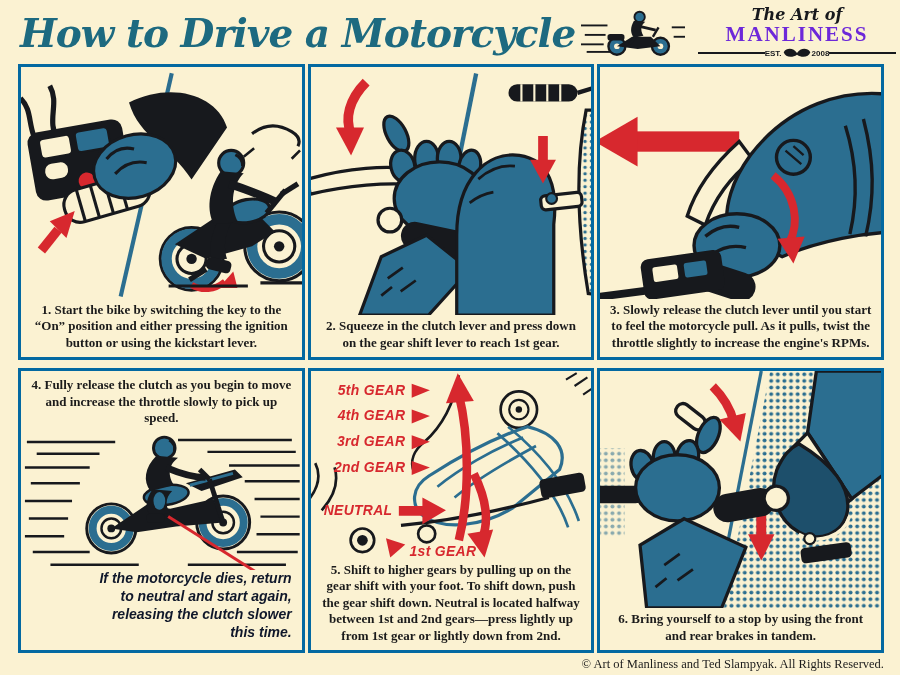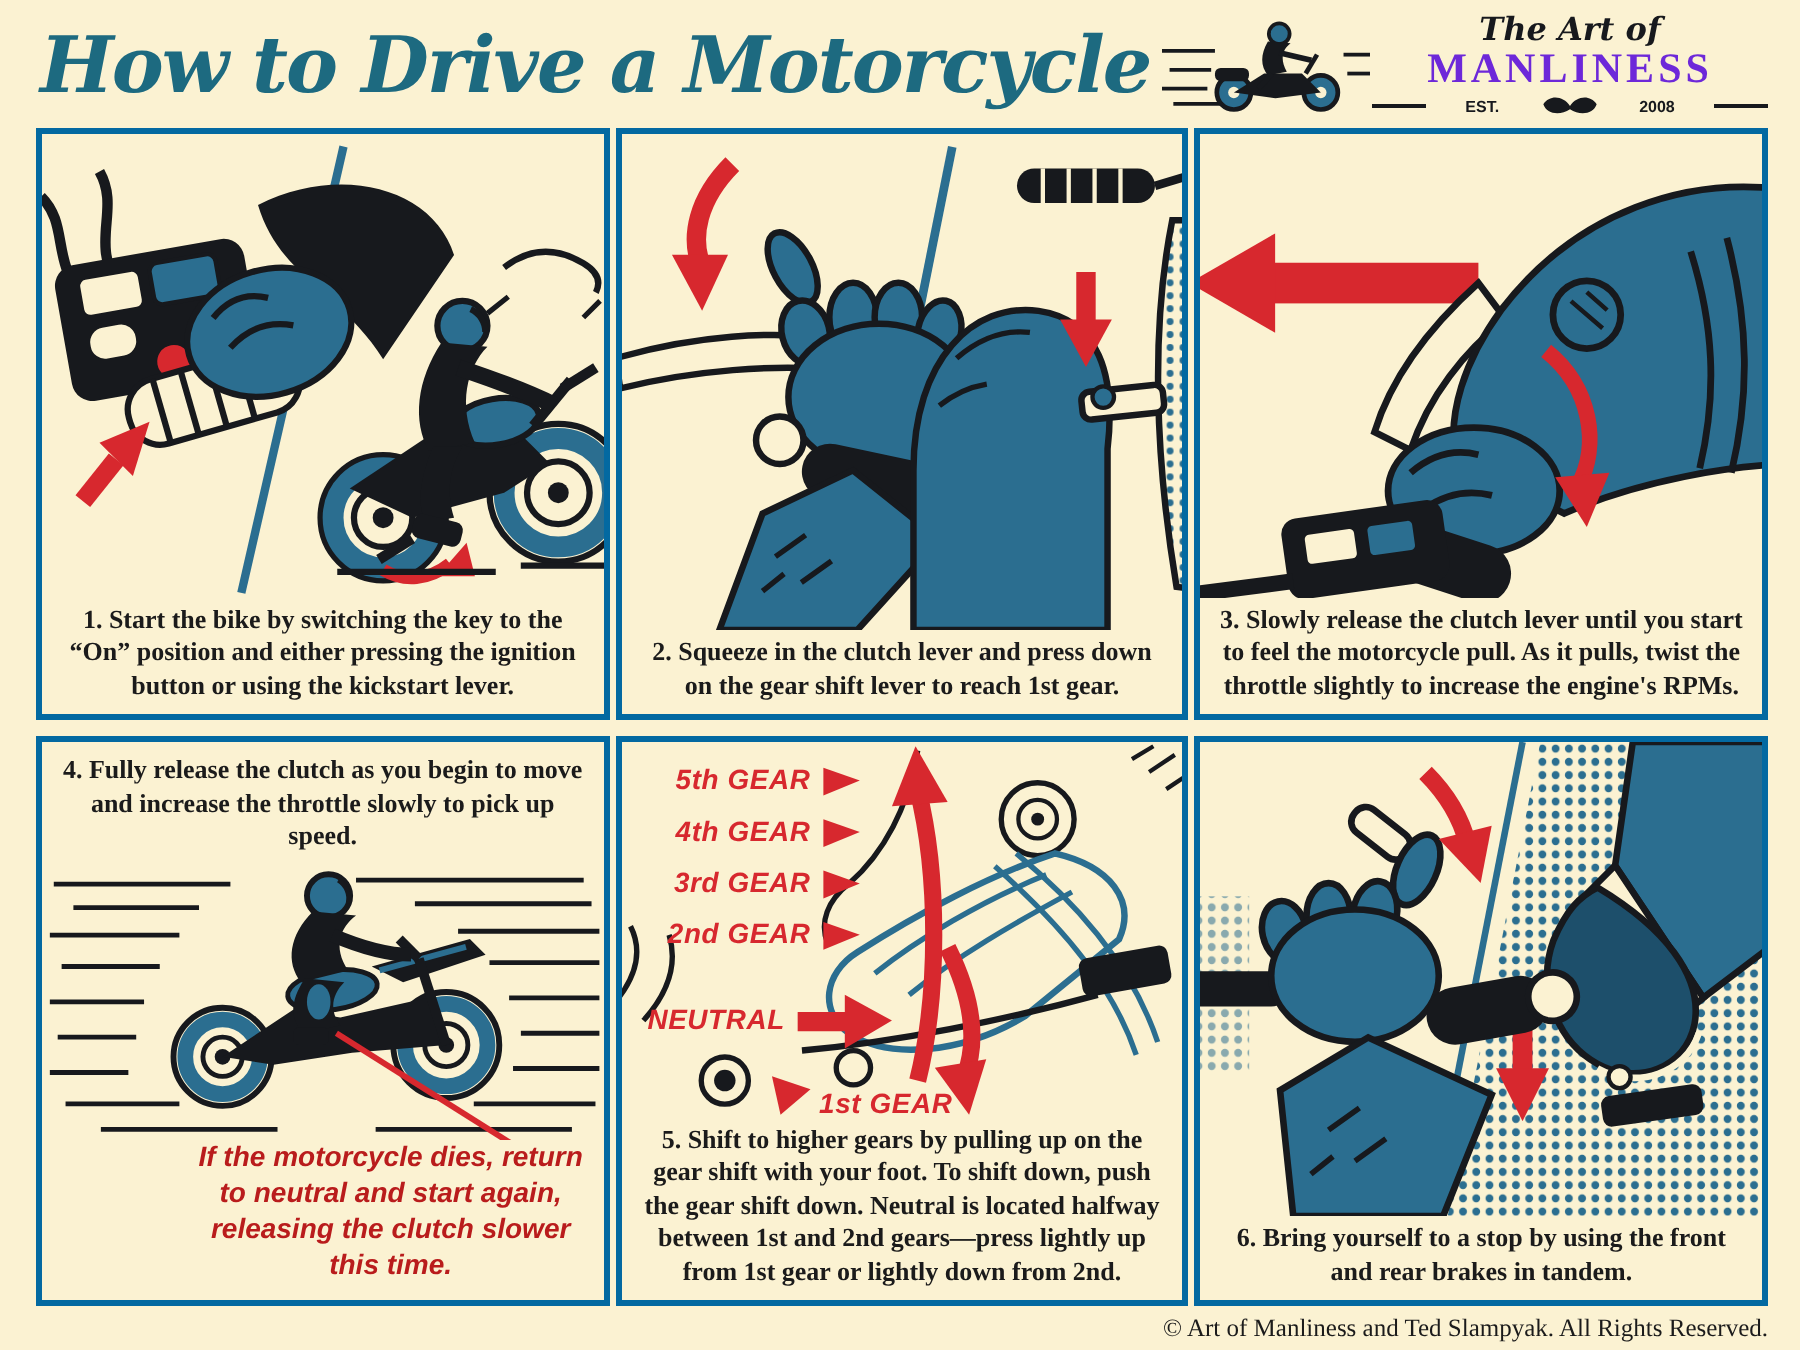--- a/index.html
+++ b/index.html
@@ -4,38 +4,38 @@
 <style>
   html,body{margin:0;padding:0;}
   body{
     width:900px;height:675px;position:relative;overflow:hidden;
     background:#fbf2d2;
     font-family:"Liberation Serif",serif;
   }
   
   .header{
     position:absolute;left:0;top:0;width:900px;height:62px;
-    display:flex;align-items:center;padding:4px 16px 0 20px;box-sizing:border-box;
+    display:flex;align-items:center;padding:4px 4px 0 20px;box-sizing:border-box;
   }
   .title{
     font-family:"DejaVu Serif",serif;font-style:italic;font-weight:bold;
     font-size:39px;line-height:1;color:#1d6a80;letter-spacing:-1px;white-space:nowrap;
     margin:0;
   }
   .header-bike{width:104px;height:50px;margin-left:6px;flex:none;}
   .logo{margin-left:auto;width:198px;flex:none;text-align:center;}
   .logo-tagline{
     font-family:"DejaVu Serif",serif;font-style:italic;font-weight:bold;
     font-size:16px;color:#17191d;line-height:1;
   }
   .logo-name{
     font-family:Liberation Serif, serif;font-weight:bold;font-size:21px;
     letter-spacing:2px;color:#6d28d9;line-height:1.05;
   }
-  .logo-est-row{display:flex;align-items:center;gap:20px;margin-top:2px;}
+  .logo-est-row{display:flex;align-items:center;gap:0;margin-top:2px;}
   .logo-rule{flex:1;height:2px;background:#17191d;}
   .logo-est,.logo-year{
     font-family:"Liberation Sans",sans-serif;font-weight:bold;font-size:8px;color:#17191d;
   }
   .mustache{width:30px;height:12px;}
   
   .panels{
     position:absolute;left:18px;right:16px;top:64px;bottom:22px;
     display:grid;grid-template-columns:1fr 1fr 1fr;grid-template-rows:296px 1fr;
     column-gap:3px;row-gap:8px;
@@ -46,21 +46,21 @@
   }
   .ill{flex:1 1 auto;min-height:0;position:relative;}
   .ill svg{display:block;width:100%;height:100%;}
   .caption{
     flex:0 0 auto;text-align:center;font-weight:bold;font-size:13px;line-height:1.27;
     color:#1b1b1b;padding:3px 7px 6px;
   }
   .caption-top{padding:6px 8px 2px;}
   .note{
     flex:0 0 auto;font-family:"Liberation Sans",sans-serif;font-style:italic;font-weight:bold;
-    font-size:14px;line-height:1.28;color:#b91c1c;text-align:center;
+    font-size:14px;line-height:1.28;color:#0f172a;text-align:right;
     padding:0 10px 8px 78px;
   }
   .gear-label{
     font-family:"Liberation Sans",sans-serif;font-weight:bold;font-style:italic;
     font-size:13px;fill:#d7282e;letter-spacing:.3px;
   }
   
   .footer{
     position:absolute;right:16px;bottom:3px;font-size:12.5px;color:#1b1b1b;
     font-family:"Liberation Serif",serif;

